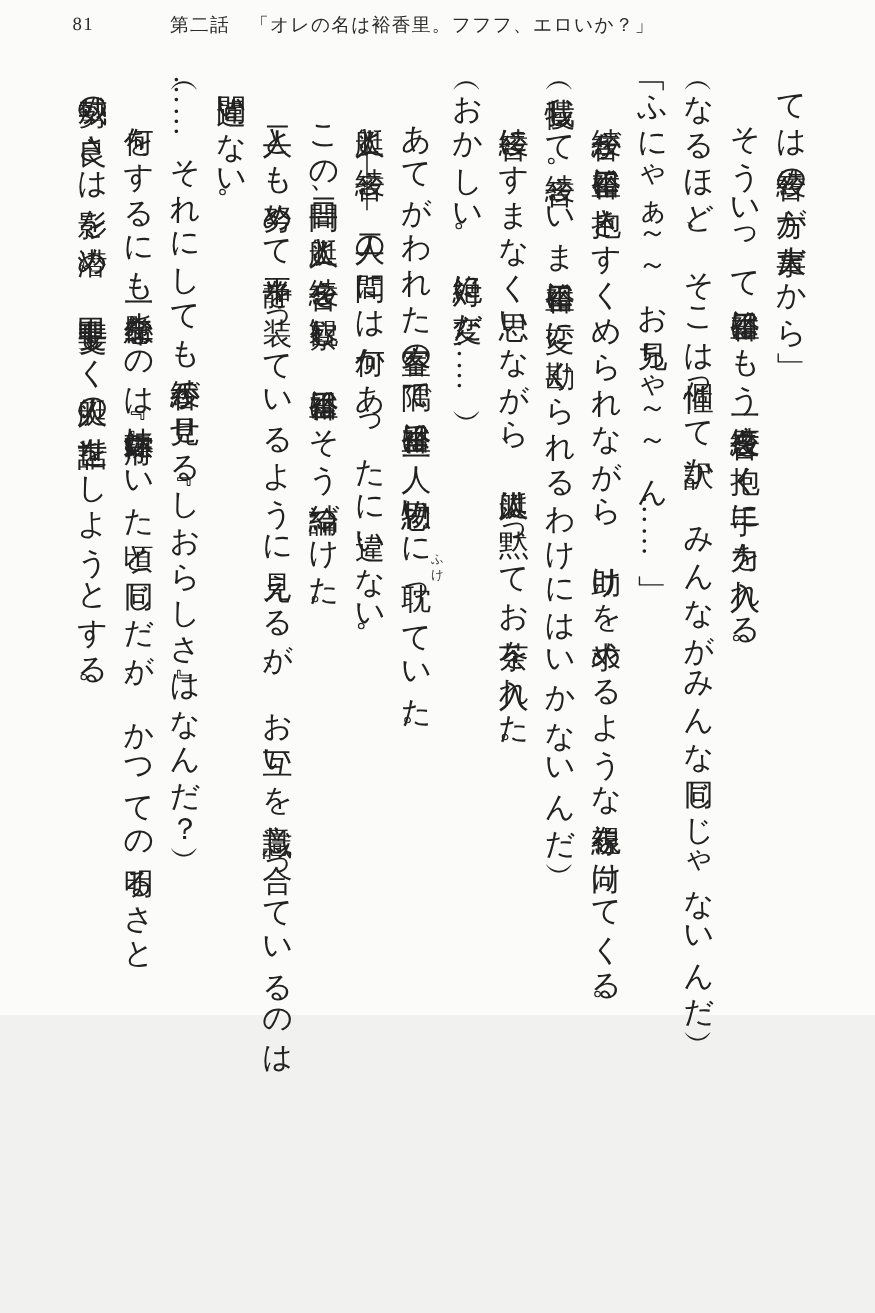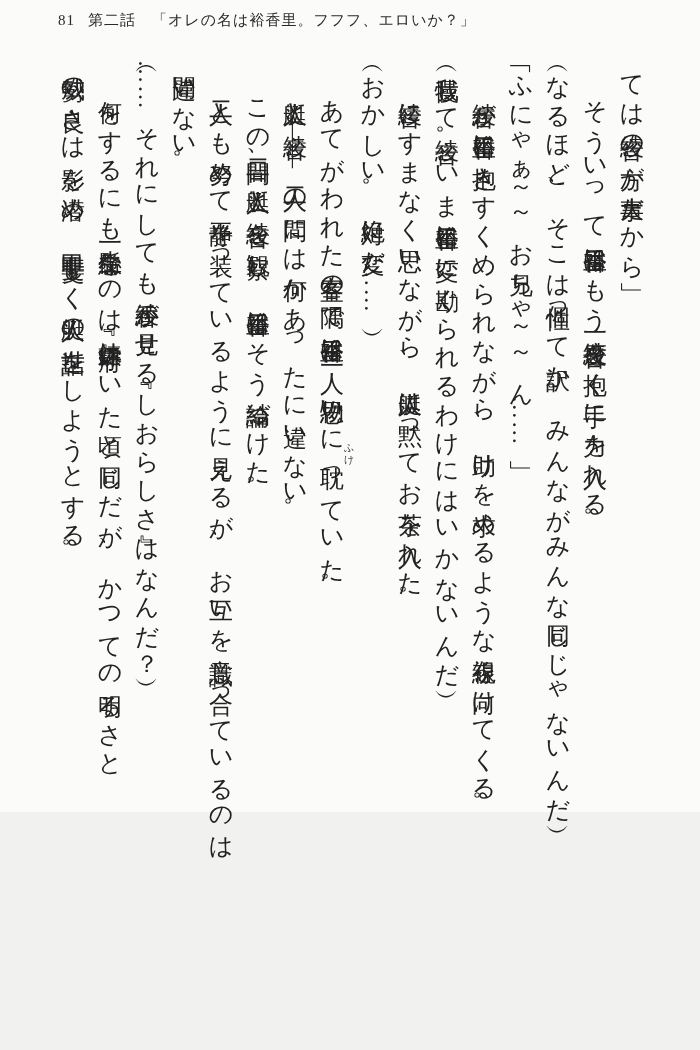--- a/index.html
+++ b/index.html
@@ -34,20 +34,21 @@
     color: #2a2a2a;
     letter-spacing: 1px;
     white-space: nowrap;
   }
   .page-number {
     display: inline-block;
     min-width: 30px;
     font-size: 15px;
   }
   .chapter-title {
+    margin-left: 48px;
     font-size: 15px;
   }
   
   .text-area {
     position: absolute;
     top: 58px;
     right: 50px;
     height: 978px;
     width: 600px;
     writing-mode: vertical-rl;

